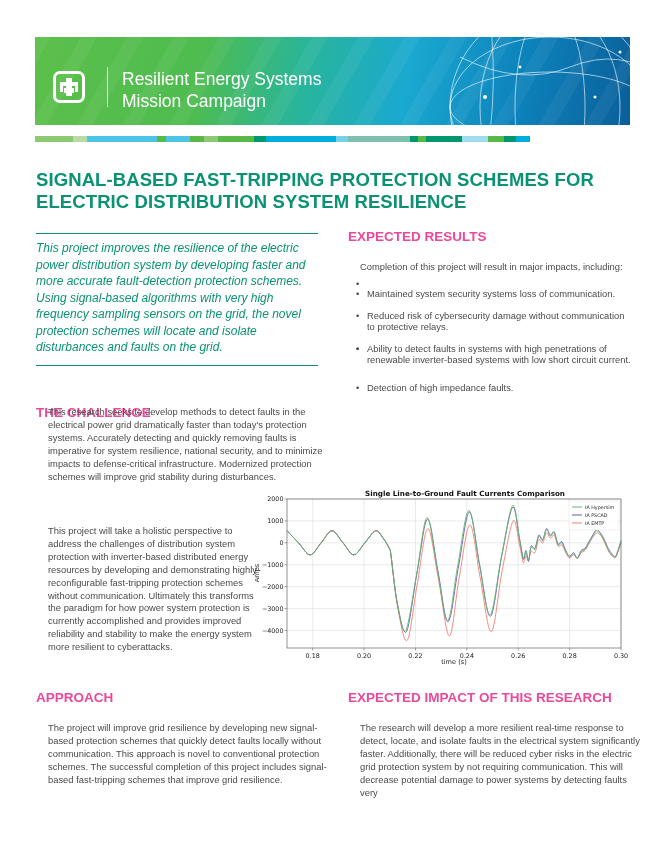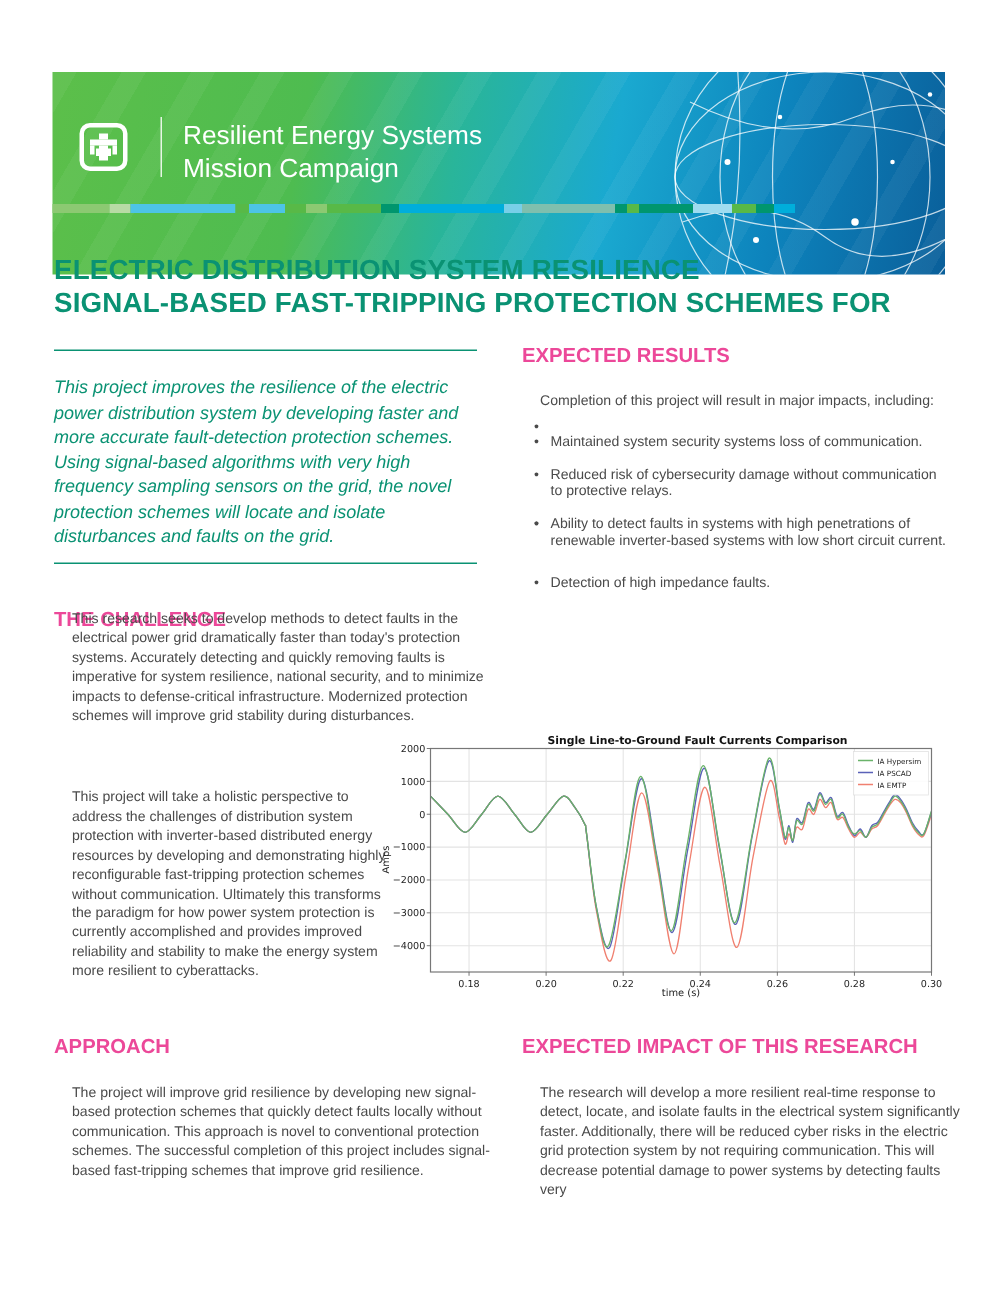--- a/index.html
+++ b/index.html
@@ -1,29 +1,29 @@
 <!DOCTYPE html>
 <html><head>
 <meta charset="utf-8">
 <style>
   html, body { margin: 0; padding: 0; background: #ffffff; }
   body { width: 662px; height: 862px; position: relative; overflow: hidden; font-family: "DejaVu Sans", sans-serif; color: #4a4a4a; }
-  .banner { position: absolute; left: 35px; top: 48px; width: 595px; height: 135px; overflow: hidden;
+  .banner { position: absolute; left: 35px; top: 37px; width: 595px; height: 88px; overflow: hidden;
     background: linear-gradient(100deg, #5cbf4a 0%, #4ebc50 28%, #29b59a 45%, #1aa9d0 62%, #0d84bd 80%, #0a5f9a 100%); }
   .banner .stripes { position: absolute; inset: 0;
     background: repeating-linear-gradient(120deg, rgba(255,255,255,0.05) 0 14px, rgba(255,255,255,0) 14px 40px); }
   .globe { position: absolute; right: -30px; top: -40px; width: 230px; height: 200px; }
   .logo { position: absolute; left: 18px; top: 34px; width: 32px; height: 32px; border: 3px solid #fff; border-radius: 7px; box-sizing: border-box; }
   .logo svg { position: absolute; left: 2px; top: 2px; }
   .divider-v { position: absolute; left: 72px; top: 30px; width: 1px; height: 40px; background: rgba(255,255,255,0.85); }
   .banner-title { position: absolute; left: 87px; top: 31px; color: #fff; font-family: "Liberation Sans", sans-serif; font-size: 17.5px; line-height: 22px; }
   .color-bar { position: absolute; left: 35px; top: 136px; width: 595px; height: 6px; display: flex; }
   .color-bar span { height: 100%; display: block; }
   h1 { position: absolute; left: 36px; top: 169px; margin: 0; width: 600px; font-family: "Liberation Sans", sans-serif; font-weight: bold; color: #0a9273; font-size: 18.5px; line-height: 22px; letter-spacing: 0.1px; }
-  .intro { position: absolute; left: 36px; top: 233px; width: 282px; border-top: 1.5px solid #0a9273; border-bottom: 1.5px solid #0a9273; padding: 16px 0 9px 0; }
+  .intro { position: absolute; left: 36px; top: 233px; width: 282px; border-top: 1.5px solid #0a9273; border-bottom: 1.5px solid #0a9273; padding: 6px 0 9px 0; }
   .intro p { margin: 0; font-family: "Liberation Sans", sans-serif; font-style: italic; color: #0a9273; font-size: 12px; line-height: 16.5px; }
   h2 { margin: 0; font-family: "Liberation Sans", sans-serif; font-weight: bold; color: #ec4899; font-size: 13.5px; line-height: 16px; position: absolute; }
   .body-text { position: absolute; font-family: "Liberation Sans", sans-serif; font-size: 9.4px; line-height: 12.9px; color: #4a4a4a; margin: 12px; }
   ul.results { position: absolute; left: 356px; top: 278px; width: 275px; margin: 0; padding: 0; list-style: none; }
   ul.results li { position: relative; padding-left: 11px; font-family: "Liberation Sans", sans-serif; font-size: 9.4px; line-height: 11.6px; margin-bottom: 10px; color: #4a4a4a; }
   ul.results li .bullet { position: absolute; left: 0; top: 0; }
   .chart { position: absolute; left: 255px; top: 488px; width: 380px; height: 185px; }
   .chart svg text { font-family: "DejaVu Sans", sans-serif; }
 </style>
 </head>
@@ -86,22 +86,22 @@
     <span style="background: rgb(0, 150, 110); width: 8px;"></span>
     <span style="background: rgb(88, 185, 71); width: 8px;"></span>
     <span style="background: rgb(0, 150, 110); width: 36px;"></span>
     <span style="background: rgb(159, 220, 240); width: 26px;"></span>
     <span style="background: rgb(88, 185, 71); width: 16px;"></span>
     <span style="background: rgb(0, 150, 110); width: 12px;"></span>
     <span style="background: rgb(0, 174, 219); width: 14px;"></span>
   </div>
 
 <h1>
+  <div>SIGNAL-BASED FAST-TRIPPING PROTECTION SCHEMES FOR</div>
   <div>ELECTRIC DISTRIBUTION SYSTEM RESILIENCE</div>
-  <div>SIGNAL-BASED FAST-TRIPPING PROTECTION SCHEMES FOR</div>
 </h1>
 
 <div class="intro">
   <p>This project improves the resilience of the electric power distribution system by developing faster and more accurate fault-detection protection schemes. Using signal-based algorithms with very high frequency sampling sensors on the grid, the novel protection schemes will locate and isolate disturbances and faults on the grid.</p>
 </div>
 
 <h2 style="left:36px; top:374px;margin-top:31px;">THE CHALLENGE</h2>
 <p class="body-text" style="left:36px; top:394px; width:276px;">This research seeks to develop methods to detect faults in the electrical power grid dramatically faster than today's protection systems. Accurately detecting and quickly removing faults is imperative for system resilience, national security, and to minimize impacts to defense-critical infrastructure. Modernized protection schemes will improve grid stability during disturbances.</p>
 <p class="body-text" style="left:36px; top:513px; width:210px;">This project will take a holistic perspective to address the challenges of distribution system protection with inverter-based distributed energy resources by developing and demonstrating highly reconfigurable fast-tripping protection schemes without communication. Ultimately this transforms the paradigm for how power system protection is currently accomplished and provides improved reliability and stability to make the energy system more resilient to cyberattacks.</p>
 

